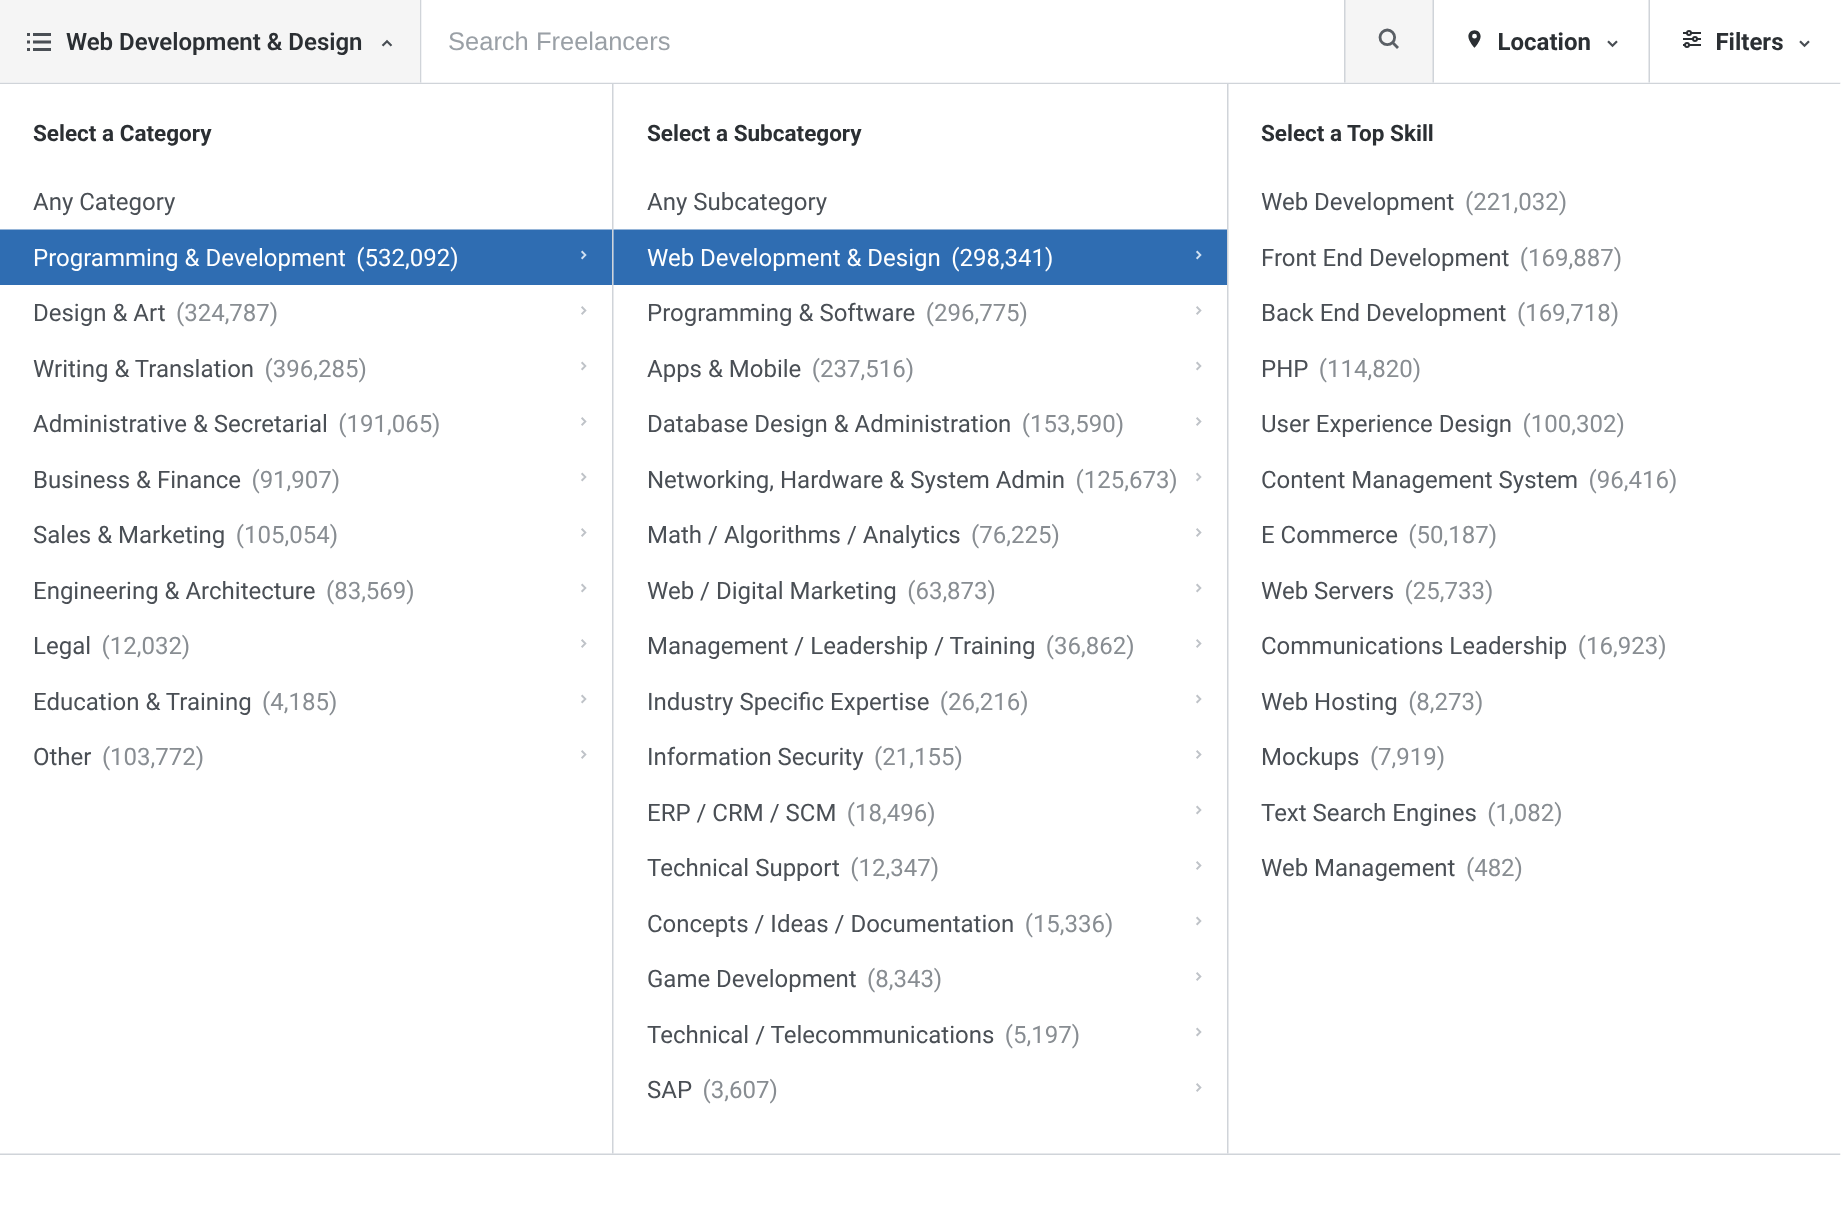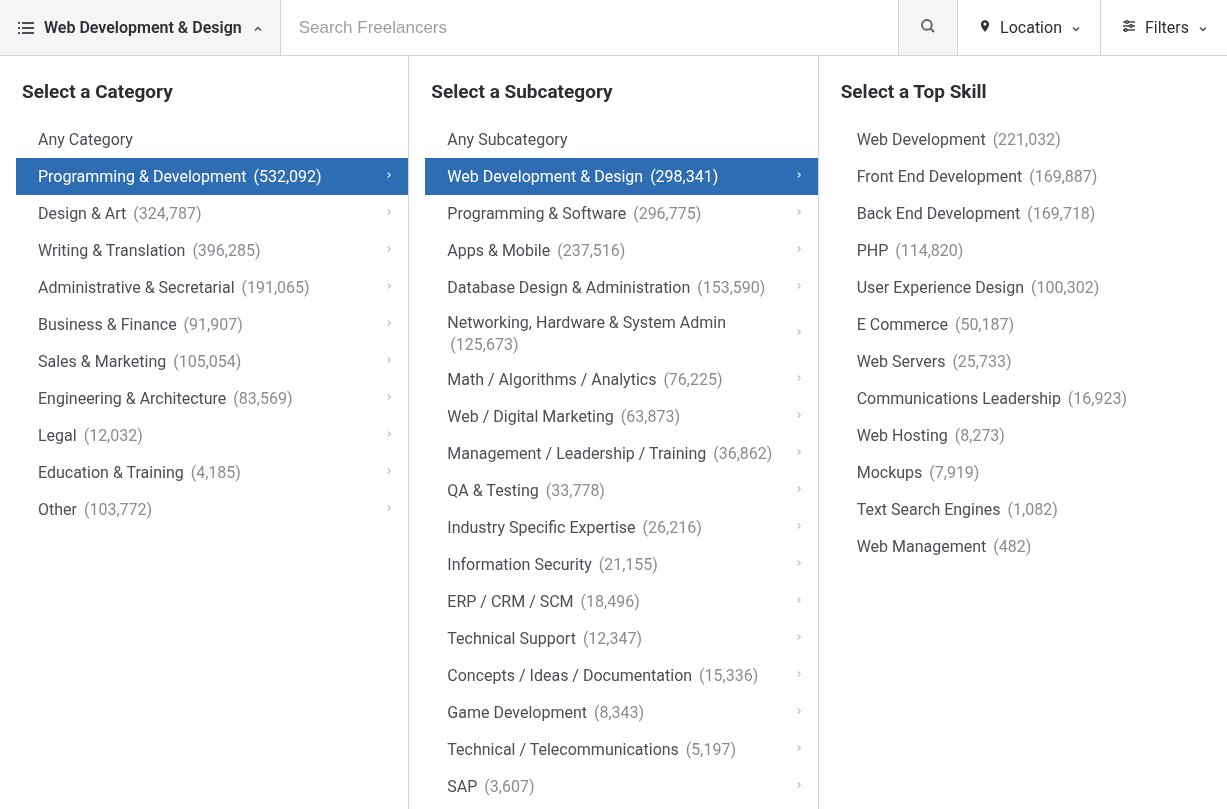--- a/index.html
+++ b/index.html
@@ -46,43 +46,43 @@
   }
   .searchwrap input::placeholder{color:#9aa0a6;}
   .searchbtn{
     width:60px;height:100%;display:flex;align-items:center;justify-content:center;
     background:var(--bg-gray);border-left:1px solid var(--border);border-right:1px solid var(--border);
     cursor:pointer;
   }
   .topbtn{
     display:flex;align-items:center;gap:8px;padding:0 20px;
     border-right:1px solid var(--border);cursor:pointer;
-    font-size:16px;font-weight:400;color:var(--text-dark);
+    font-size:16px;font-weight:700;color:var(--text-dark);
     background:#fff;white-space:nowrap;
   }
   .topbar > :last-child{border-right:none;}
 
   
   .panel{
     display:flex;width:100%;border-collapse:collapse;
     border-bottom:1px solid var(--border);
   }
   .col{
     flex:1;min-width:0;
     border-right:1px solid var(--border);
     padding:24px 0 24px 0;
   }
   .col:last-child{border-right:none;}
   .col h2{
-    margin:0 0 18px 22px;font-size:19px;font-weight:700;color:var(--text-dark);
+    margin:0 0 18px 22px;font-size:15px;font-weight:700;color:var(--text-dark);
   }
   .row{
     display:flex;align-items:center;justify-content:space-between;
     min-height:var(--row-h);padding:6px 14px 6px 22px;
-    cursor:pointer;font-size:16px;line-height:1.35;margin-left:16px;
+    cursor:pointer;font-size:16px;line-height:1.35;
   }
   .row .lbl{color:var(--text-mid);}
   .row .cnt{color:var(--text-light);margin-left:3px;}
   .row .arrow{flex:0 0 auto;margin-left:8px;color:#bfc3c8;}
   .row.selected{background:var(--blue);}
   .row.selected .lbl,.row.selected .cnt{color:#ffffff;}
   .row.selected .arrow{color:#cfe0f2;}
   .row .text{flex:1;min-width:0;}
 
   
@@ -269,26 +269,20 @@
               <polyline points="9 6 15 12 9 18"></polyline>
             </svg></span>
         </div>
         <div class="row">
           <span class="text"><span class="lbl">Management / Leadership / Training </span><span class="cnt">(36,862)</span></span>
           <span class="arrow"><svg width="10" height="14" viewBox="0 0 24 24" fill="none" stroke="currentColor" stroke-width="3">
               <polyline points="9 6 15 12 9 18"></polyline>
             </svg></span>
         </div>
         <div class="row">
-          <span class="text"><span class="lbl">QA &amp; Testing </span><span class="cnt">(33,778)</span></span>
-          <span class="arrow"><svg width="10" height="14" viewBox="0 0 24 24" fill="none" stroke="currentColor" stroke-width="3">
-              <polyline points="9 6 15 12 9 18"></polyline>
-            </svg></span>
-        </div>
-        <div class="row">
           <span class="text"><span class="lbl">Industry Specific Expertise </span><span class="cnt">(26,216)</span></span>
           <span class="arrow"><svg width="10" height="14" viewBox="0 0 24 24" fill="none" stroke="currentColor" stroke-width="3">
               <polyline points="9 6 15 12 9 18"></polyline>
             </svg></span>
         </div>
         <div class="row">
           <span class="text"><span class="lbl">Information Security </span><span class="cnt">(21,155)</span></span>
           <span class="arrow"><svg width="10" height="14" viewBox="0 0 24 24" fill="none" stroke="currentColor" stroke-width="3">
               <polyline points="9 6 15 12 9 18"></polyline>
             </svg></span>
@@ -344,20 +338,23 @@
         <div class="row">
           <span class="text"><span class="lbl">Back End Development </span><span class="cnt">(169,718)</span></span>
         </div>
         <div class="row">
           <span class="text"><span class="lbl">PHP </span><span class="cnt">(114,820)</span></span>
         </div>
         <div class="row">
           <span class="text"><span class="lbl">User Experience Design </span><span class="cnt">(100,302)</span></span>
         </div>
         <div class="row">
+          <span class="text"><span class="lbl">Content Management System </span><span class="cnt">(96,416)</span></span>
+        </div>
+        <div class="row">
           <span class="text"><span class="lbl">E Commerce </span><span class="cnt">(50,187)</span></span>
         </div>
         <div class="row">
           <span class="text"><span class="lbl">Web Servers </span><span class="cnt">(25,733)</span></span>
         </div>
         <div class="row">
           <span class="text"><span class="lbl">Communications Leadership </span><span class="cnt">(16,923)</span></span>
         </div>
         <div class="row">
           <span class="text"><span class="lbl">Web Hosting </span><span class="cnt">(8,273)</span></span>

